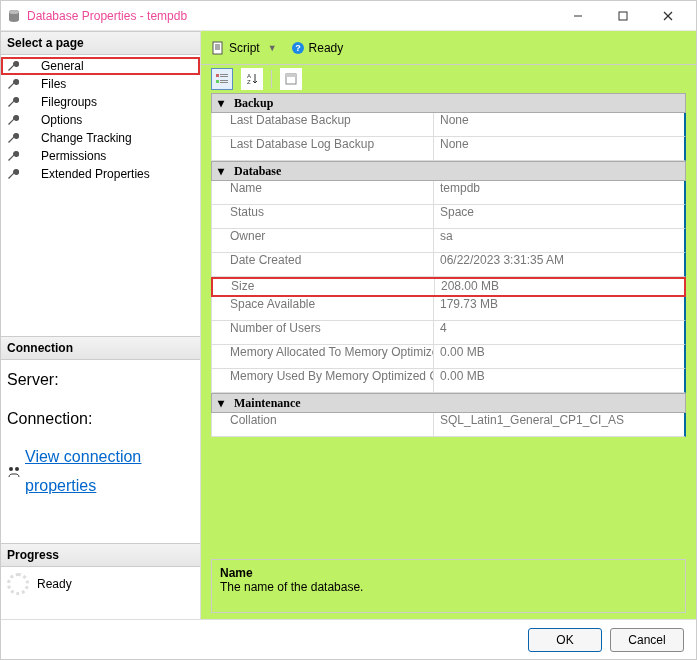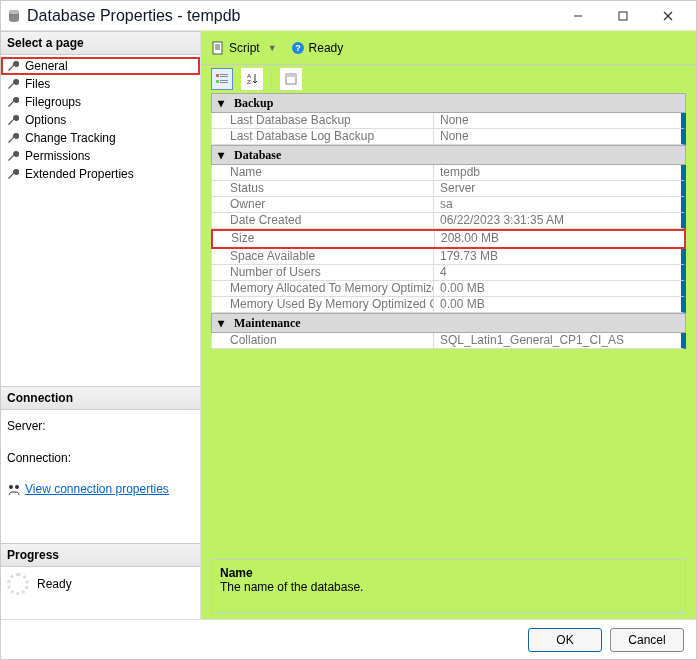--- a/index.html
+++ b/index.html
@@ -3,39 +3,39 @@
 <meta charset="utf-8">
 <style>
   * { box-sizing: border-box; font-family: "Segoe UI", Tahoma, sans-serif; }
   html,body { margin:0; padding:0; }
   body { width:697px; height:660px; background:#fff; font-size:12px; color:#000; }
 
   .window { width:697px; height:660px; display:flex; flex-direction:column; border:1px solid #ccc; }
 
   
   .titlebar { height:30px; display:flex; align-items:center; padding:0 6px; border-bottom:1px solid #e8e8e8; }
-  .titlebar .title { flex:1; font-size:16px; color:#0f172a; display:flex; align-items:center; gap:6px;}
+  .titlebar .title { flex:1; font-size:12px; color:#ec4899; display:flex; align-items:center; gap:6px;}
   .db-icon { width:14px; height:14px; display:inline-block;}
   .db-icon svg { width:14px; height:14px; display:block;}
   .winbtn { width:45px; height:29px; display:flex; align-items:center; justify-content:center; color:#333;}
 
   
   .content { flex:1; display:flex; overflow:hidden; }
   .left { width:200px; background:#fff; display:flex; flex-direction:column; border-right:1px solid #ddd;}
   .right { flex:1; display:flex; flex-direction:column; background:#bef264;}
 
   .section-header { font-weight:bold; padding:4px 6px; background:linear-gradient(#f3f3f3,#e6e6e6); border-bottom:1px solid #ccc; border-top:1px solid #ccc;}
   .pagelist { padding:2px 0; }
-  .page-item { display:flex; align-items:center; gap:6px; padding:2px 6px; height:18px; cursor:default;}
+  .page-item { display:flex; align-items:center; gap:22px; padding:2px 6px; height:18px; cursor:default;}
   .page-item .wrench { width:12px; height:12px; }
   .wrench svg { width:12px; height:12px; display:block;}
   .page-item.selected { border:2px solid #d33; padding:0 4px; height:18px;}
   .left-spacer { flex:1; }
 
-  .conn-block { padding:6px; font-size:12px; line-height:1.8;}
+  .conn-block { padding:6px; font-size:16px; line-height:1.8;}
   .conn-block a { color:#0066cc;}
   .conn-label-row { margin-bottom:6px; display:flex; gap:4px; align-items:center;}
   .conn-icon { width:14px; height:14px; }
   .conn-icon svg { width:14px; height:14px; display:block;}
 
   .progress-block { padding:6px; display:flex; align-items:center; gap:8px;}
   .spinner { width:22px; height:22px; border:3px dotted #ddd; border-radius:50%; }
 
   
   .toolbar { height:34px; display:flex; align-items:center; gap:10px; padding:0 10px; border-bottom:1px solid #ccc;}
@@ -45,21 +45,21 @@
 
   .grid-toolbar { height:28px; display:flex; align-items:center; gap:8px; padding:4px 10px;}
   .gt-btn { width:22px; height:22px; border:1px solid #aaa; display:flex; align-items:center; justify-content:center; background:#fff;}
   .gt-btn.active { border:1px solid #5b8ec1; background:#e6f0fa;}
   .gt-btn svg { width:14px; height:14px;}
 
   .propgrid { flex:1; overflow:auto; padding:0 10px 6px 10px;}
   .pg-cat { display:flex; align-items:center; height:20px; background:#d9d9d9; border:1px solid #aaa; font-weight:bold;}
   .pg-cat .expander { width:18px; text-align:center; cursor:default;}
   .pg-cat .cat-label { padding-left:4px;font-family:Liberation Serif, serif;}
-  .pg-row { display:flex; height:16px; border-bottom:1px solid #ddd; border-left:1px solid #ddd; border-right:5px solid #0369a1;}
+  .pg-row { display:flex; height:24px; border-bottom:1px solid #ddd; border-left:1px solid #ddd; border-right:2px solid #0369a1;}
   .pg-row .k { width:222px; padding-left:18px; background:#fff; color:#777; overflow:hidden; white-space:nowrap; border-right:1px solid #ddd;}
   .pg-row .v { flex:1; padding-left:6px; color:#777; background:#fff; overflow:hidden; white-space:nowrap;}
   .pg-row.hl { border:2px solid #d33; height:20px;}
   .pg-row.hl .k, .pg-row.hl .v { color:#777;}
   .pg-fill { height:230px;}
 
   .desc-pane { border:1px solid #ccc; margin:6px 10px; padding:6px 8px; height:54px;}
   .desc-pane .dtitle { font-weight:bold; }
 
   
@@ -258,21 +258,21 @@
           <div class="pg-cat">
             <span class="expander">▾</span>
             <span class="cat-label">Database</span>
           </div>
           <div class="pg-row">
             <div class="k">Name</div>
             <div class="v">tempdb</div>
           </div>
           <div class="pg-row">
             <div class="k">Status</div>
-            <div class="v">Server</div>
+            <div class="v">Space</div>
           </div>
           <div class="pg-row">
             <div class="k">Owner</div>
             <div class="v">sa</div>
           </div>
           <div class="pg-row">
             <div class="k">Date Created</div>
             <div class="v">06/22/2023 3:31:35 AM</div>
           </div>
           <div class="pg-row hl">

